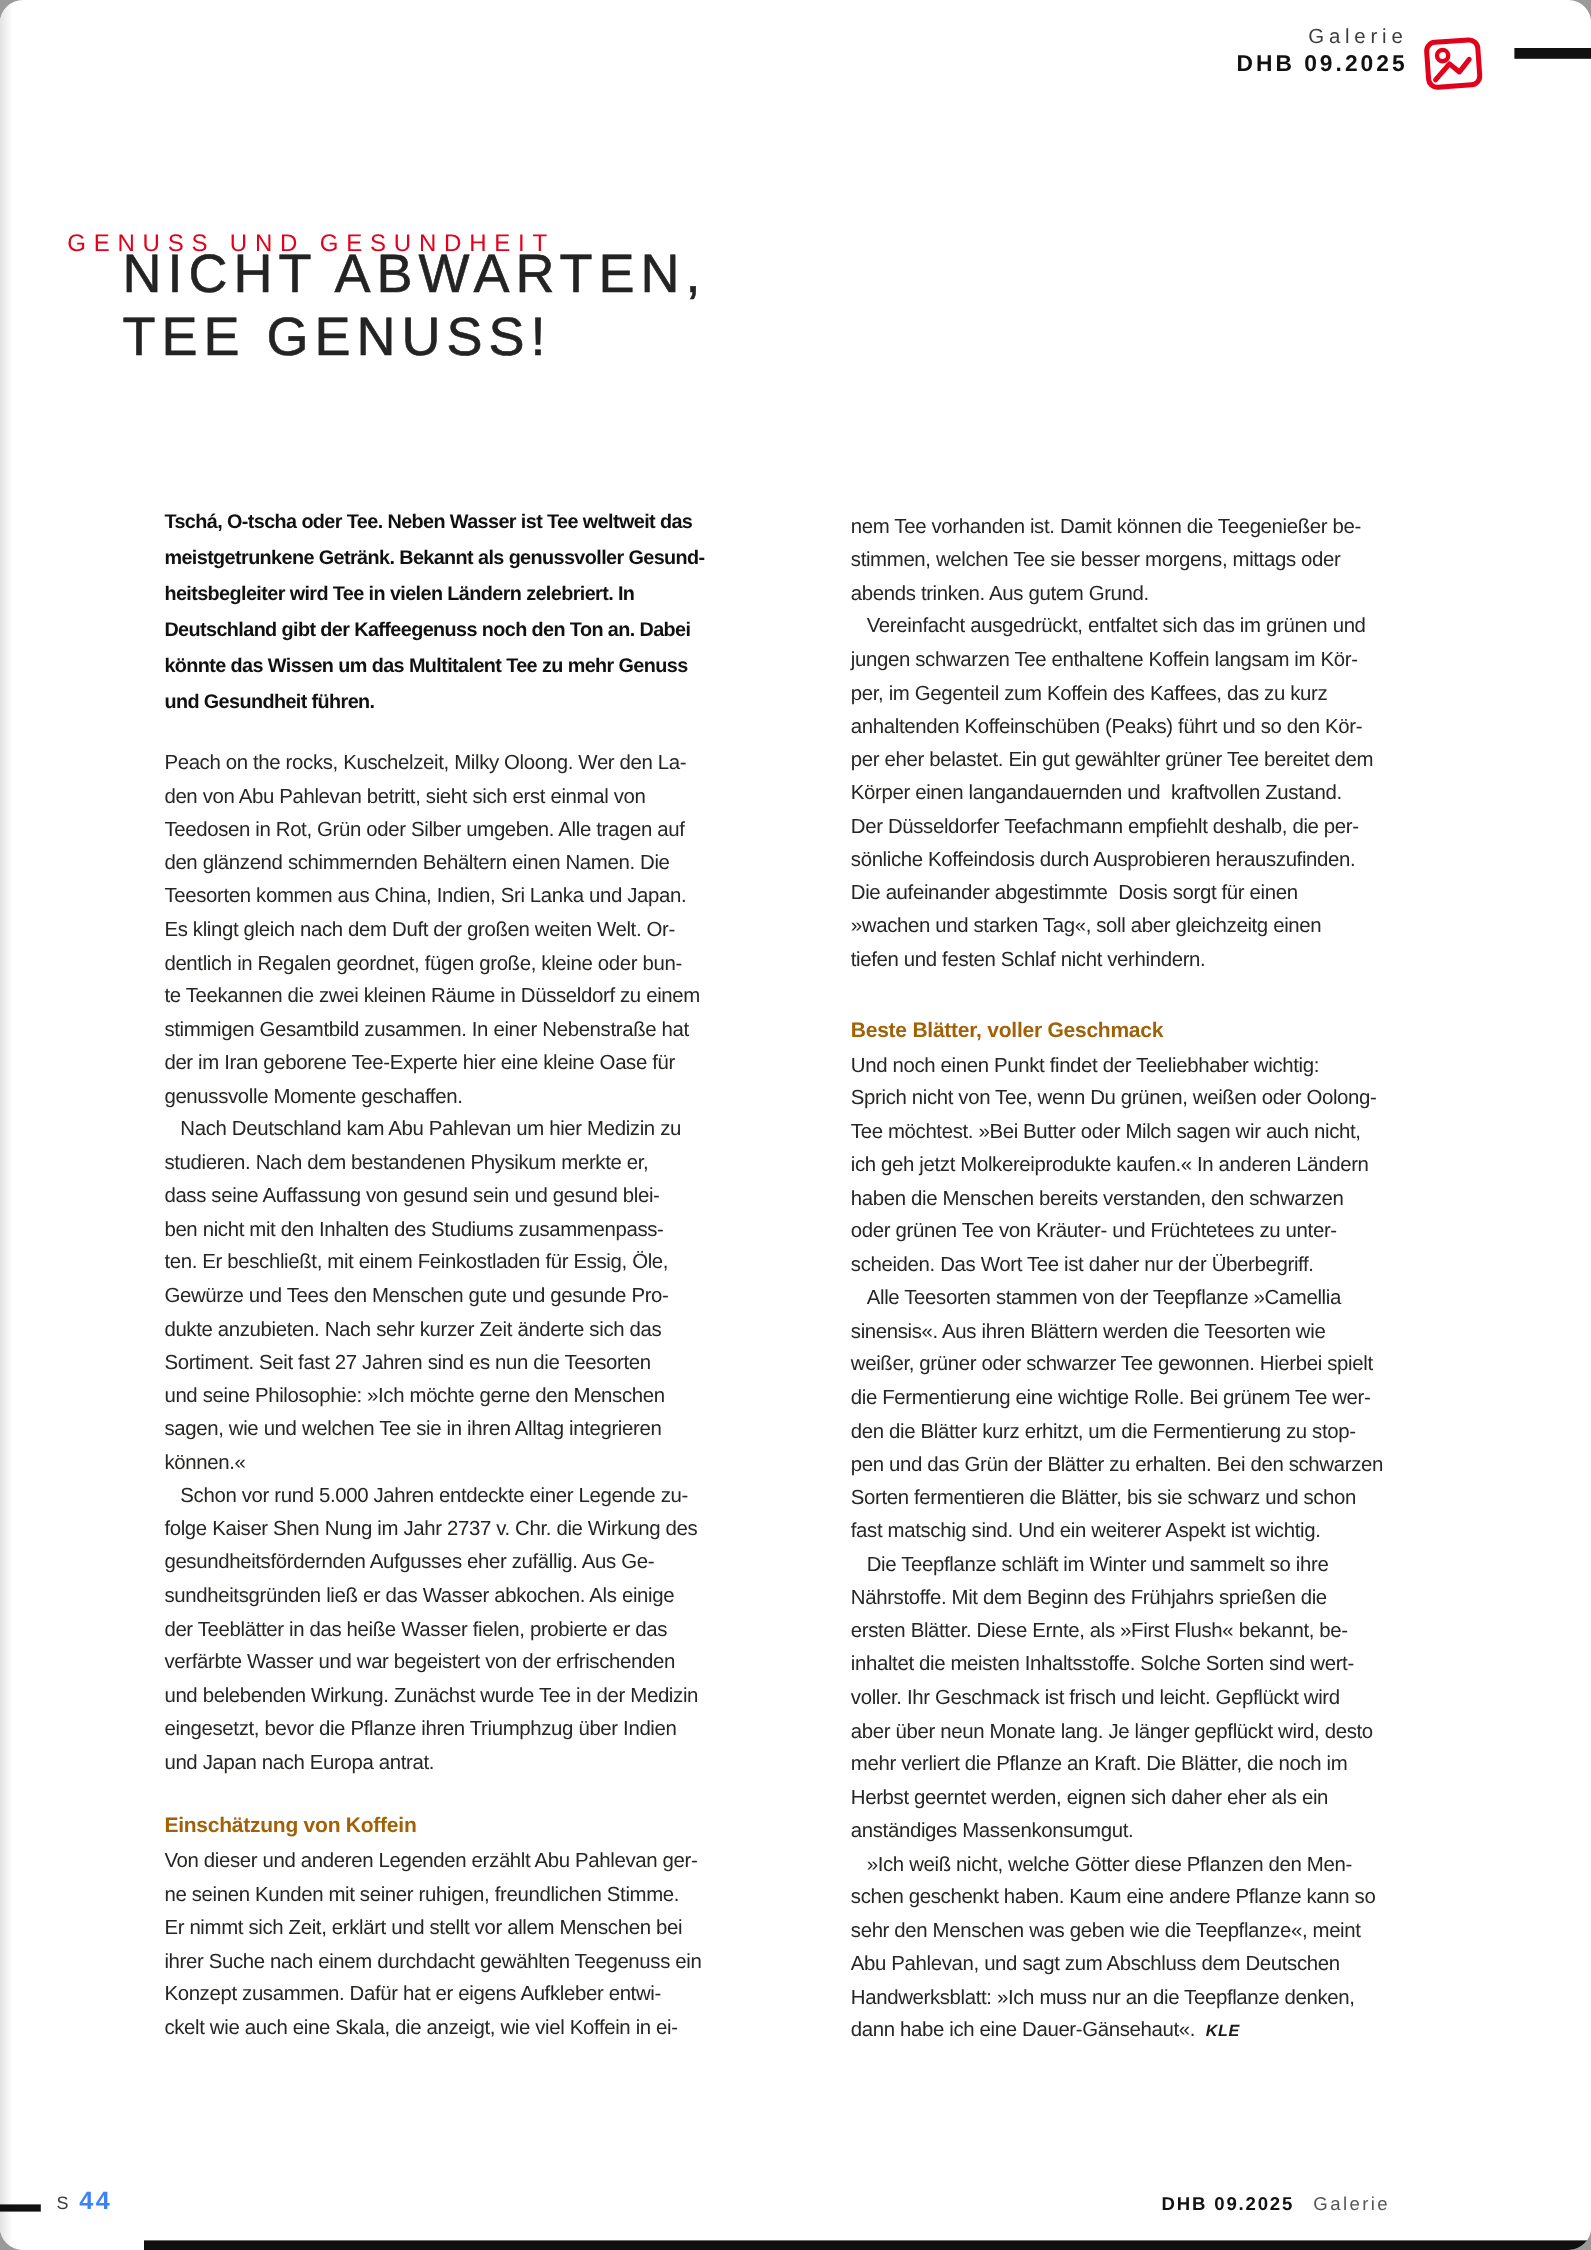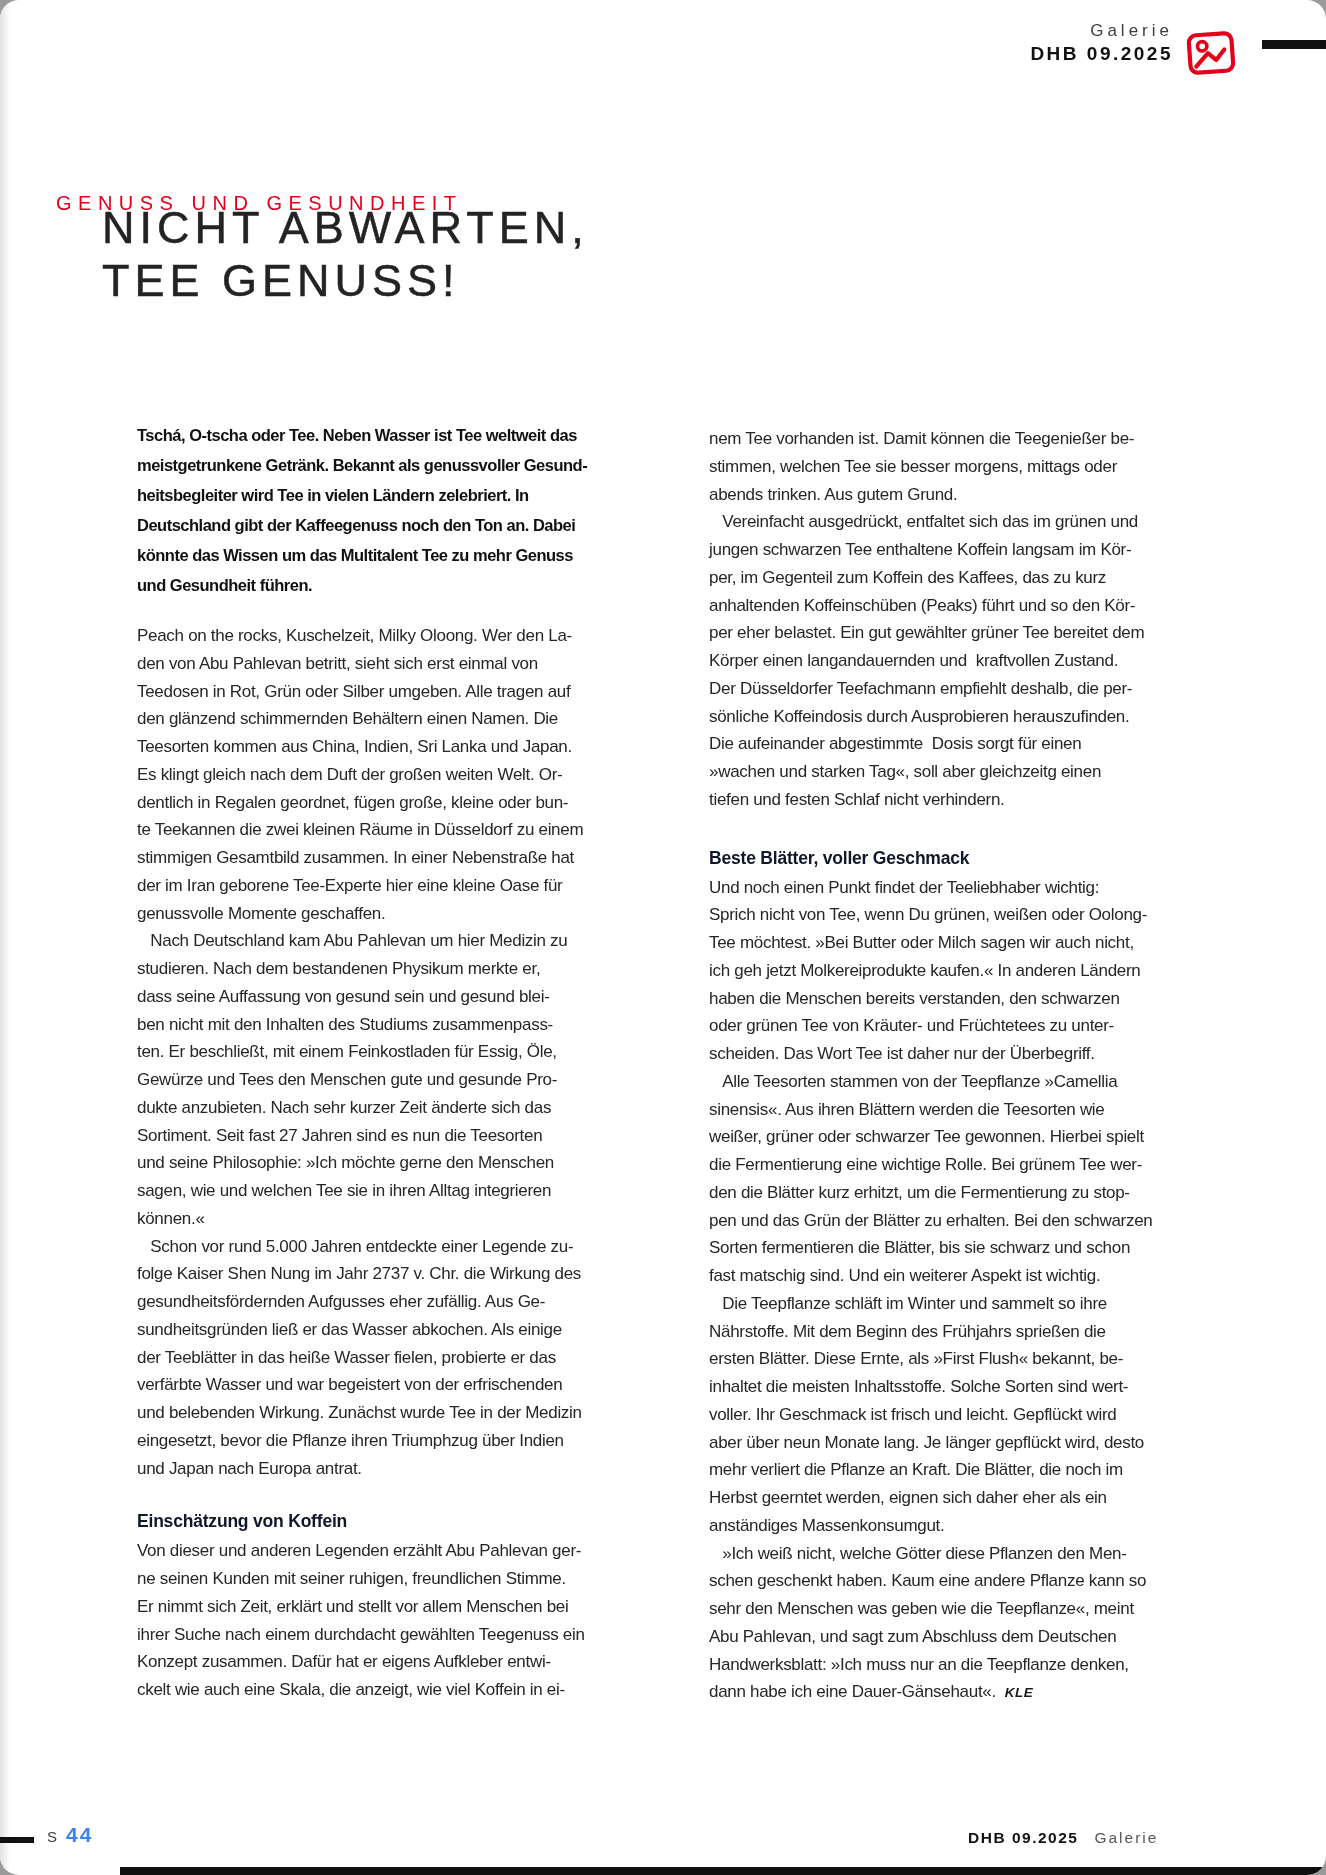--- a/index.html
+++ b/index.html
@@ -40,21 +40,21 @@
   .col-right{left:709px;top:425px;width:482px;}
   .pre{white-space:pre-wrap;margin:0;}
   .lead{
     font-weight:700;font-size:16.5px;line-height:30px;letter-spacing:-0.5px;
     color:#111;margin:0 0 22px 0;
   }
   .body{
     font-size:17px;line-height:27.75px;letter-spacing:-0.3px;color:#262624;
   }
   .subhead{
-    color:#0f172a;font-weight:700;font-size:17.5px;letter-spacing:-0.2px;
+    color:#a16207;font-weight:700;font-size:17.5px;letter-spacing:-0.2px;
     margin:26px 0 2px 0;line-height:27px;
   }
   .col-right .subhead{margin-top:31px;}
   .author{
     font-style:italic;font-weight:700;font-size:13.5px;letter-spacing:0.5px;color:#1a1a1a;
   }
   
   .footer-bar-left{position:absolute;top:1837px;left:0;width:34px;height:6px;background:#101010;}
   .page-number{position:absolute;top:1824px;left:47px;line-height:1;}
   .page-number .prefix{font-size:15px;color:#3d3d3d;letter-spacing:1px;}

